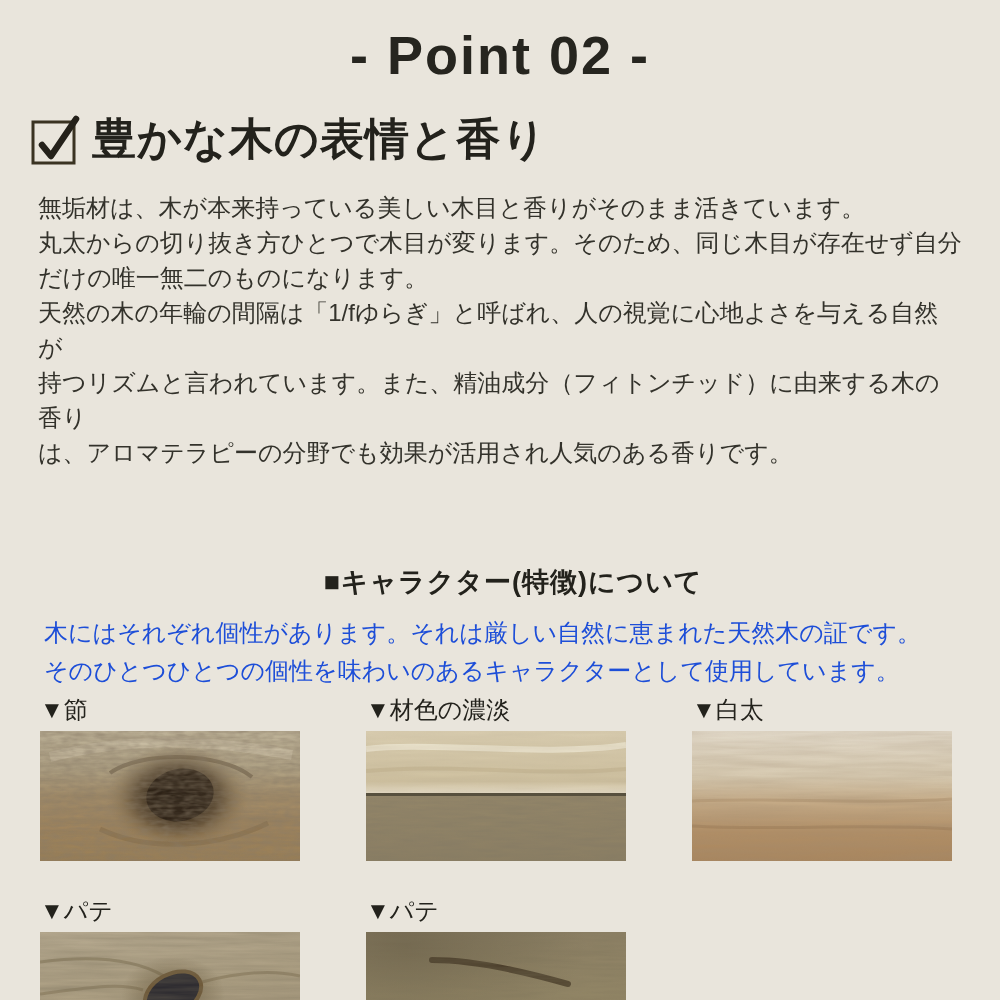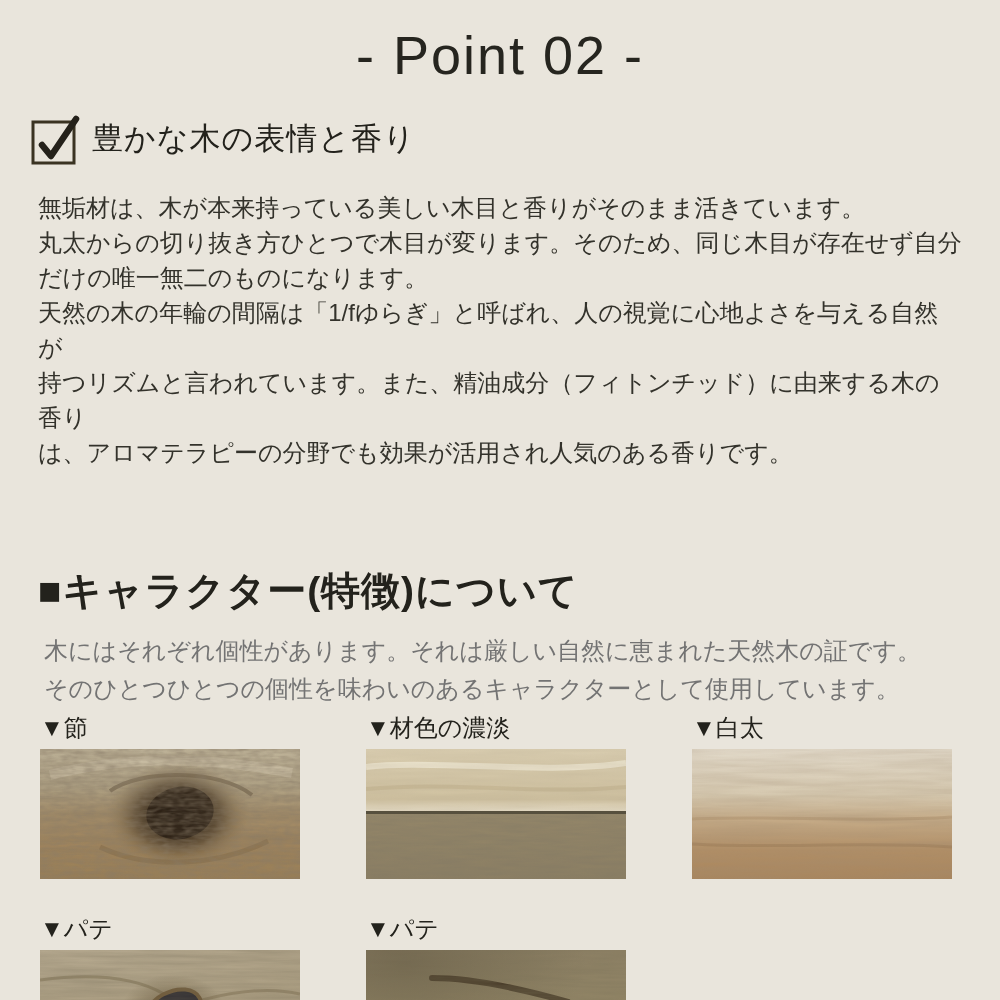--- a/index.html
+++ b/index.html
@@ -4,42 +4,42 @@
 <style>
   html,body{margin:0;padding:0;}
   body{
     width:1000px;height:1000px;overflow:hidden;
     background:#e9e5dc;
     font-family:"Liberation Sans","DejaVu Sans",sans-serif;
     color:#33322b;
   }
   .title{
     text-align:center;margin:24px 0 0 0;
-    font-size:54px;font-weight:normal;color:#26251f;letter-spacing:2px;
+    font-size:54px;font-weight:bold;color:#26251f;letter-spacing:2px;
   }
   .check-row{
     display:flex;align-items:center;gap:10px;
     margin:26px 0 0 30px;height:54px;
   }
   .check-row .h1{
-    font-size:31px;font-weight:normal;color:#23221c;letter-spacing:1px;
+    font-size:44px;font-weight:bold;color:#23221c;letter-spacing:1px;
   }
   .lead{
     margin:24px 38px 0 38px;
     font-size:24px;line-height:35px;
     white-space:pre-line;color:#33322b;
   }
   .sec-head{
     margin:94px 12px 0 38px;
-    font-size:39px;font-weight:bold;color:#23221c;letter-spacing:1px;
+    font-size:27px;font-weight:bold;color:#23221c;letter-spacing:1px;text-align:center;
   }
   .sec-body{
     margin:14px 30px 0 44px;
     font-size:24px;line-height:38px;
-    white-space:pre-line;color:#737373;
+    white-space:pre-line;color:#1d4ed8;
   }
   .grid{
     display:grid;
     grid-template-columns:260px 260px 260px;
     column-gap:66px;row-gap:36px;
     margin:6px 0 0 40px;
   }
   .cell .lab{
     font-size:24px;line-height:28px;color:#23221c;margin-bottom:7px;
   }

